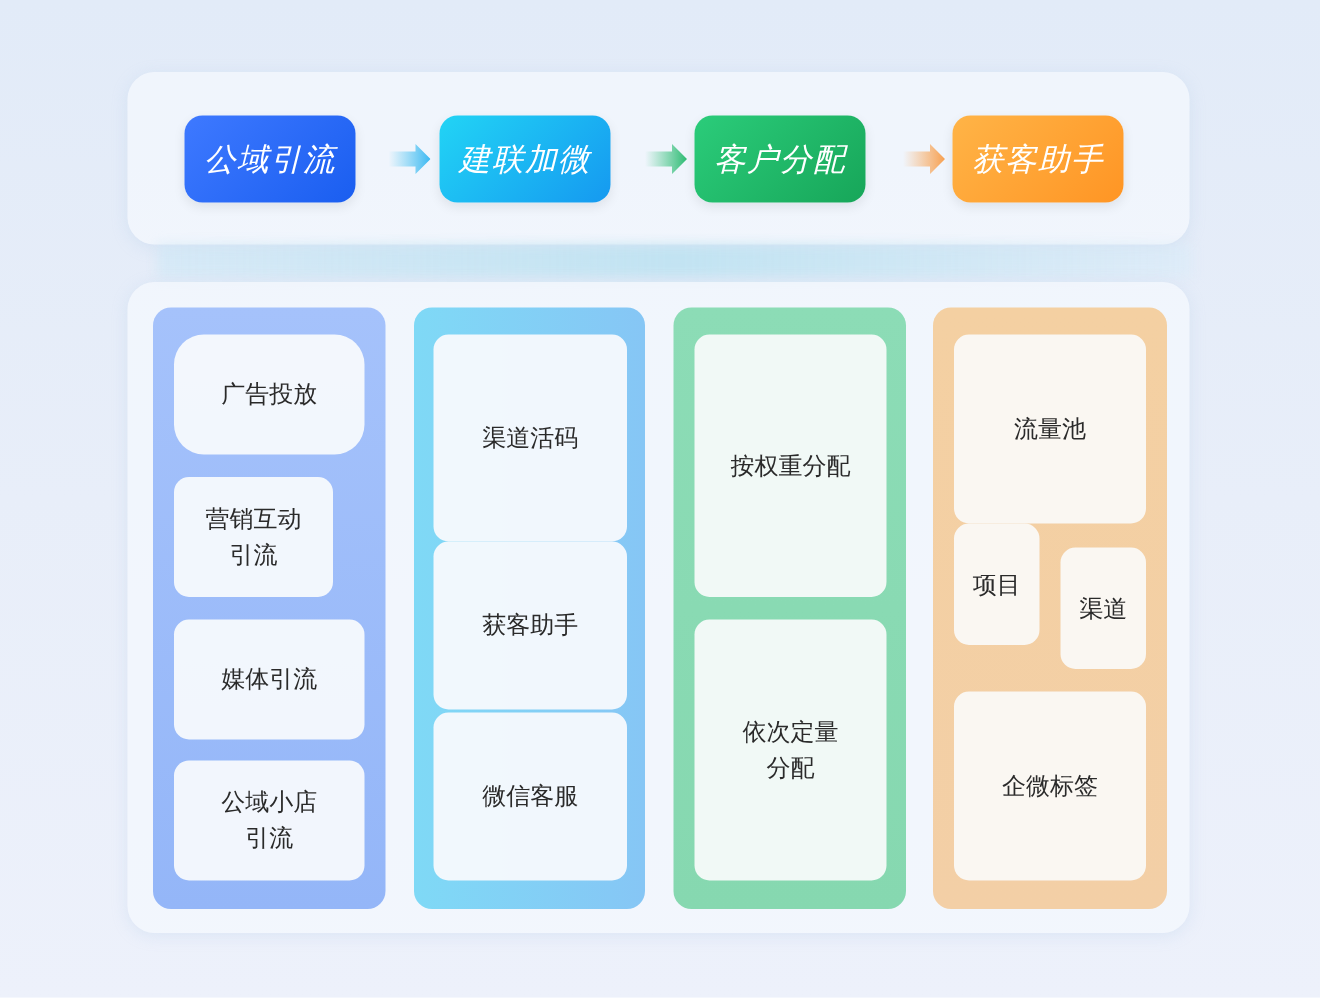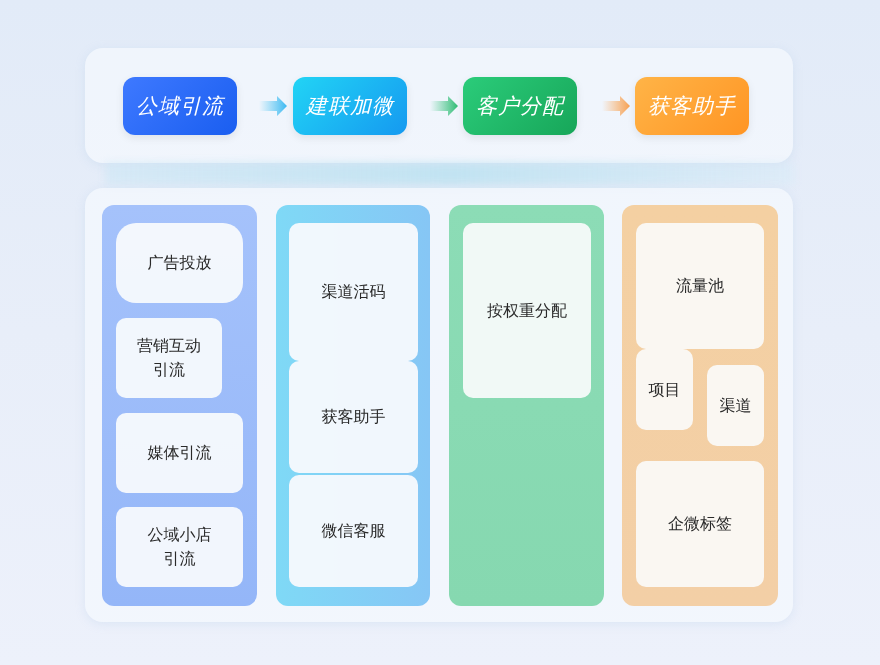--- a/index.html
+++ b/index.html
@@ -112,20 +112,22 @@
 </div>
 
 <div class="col c2">
   <div class="card" style="left:13px; top:18px; width:129px; height:138px;">渠道活码</div>
   <div class="card" style="left:13px; top:144px; width:129px; height:112px;margin-top:12px;">获客助手</div>
   <div class="card" style="left:13px; top:270px; width:129px; height:112px;">微信客服</div>
 </div>
 
 <div class="col c3">
   <div class="card" style="left:14px; top:18px; width:128px; height:175px;">按权重分配</div>
+  <div class="card" style="left:14px; top:208px; width:128px; height:174px;">依次定量
+分配</div>
 </div>
 
 <div class="col c4">
   <div class="card" style="left:14px; top:18px; width:128px; height:126px;">流量池</div>
   <div class="card" style="left:14px; top:144px; width:57px; height:81px;">项目</div>
   <div class="card" style="left:85px; top:160px; width:57px; height:81px;">渠道</div>
   <div class="card" style="left:14px; top:256px; width:128px; height:126px;">企微标签</div>
 </div>
 
 </body></html>

